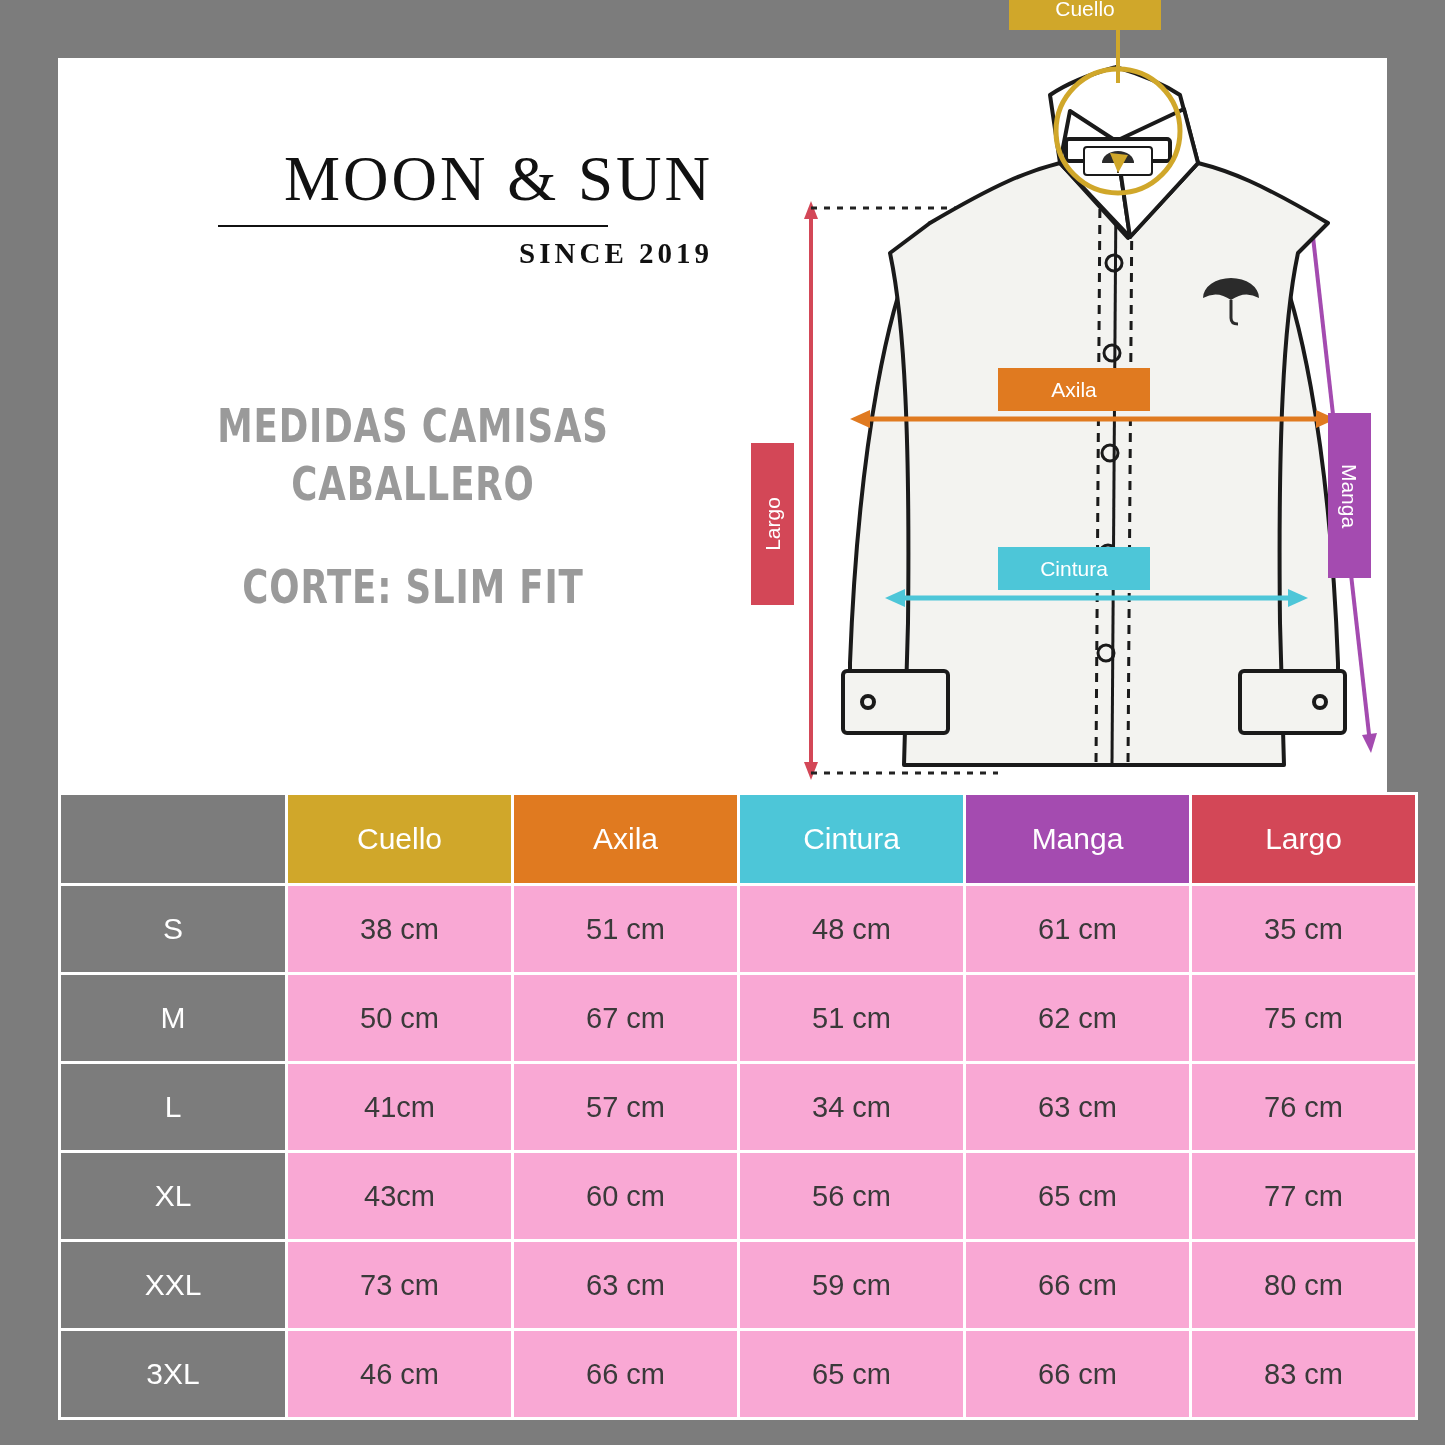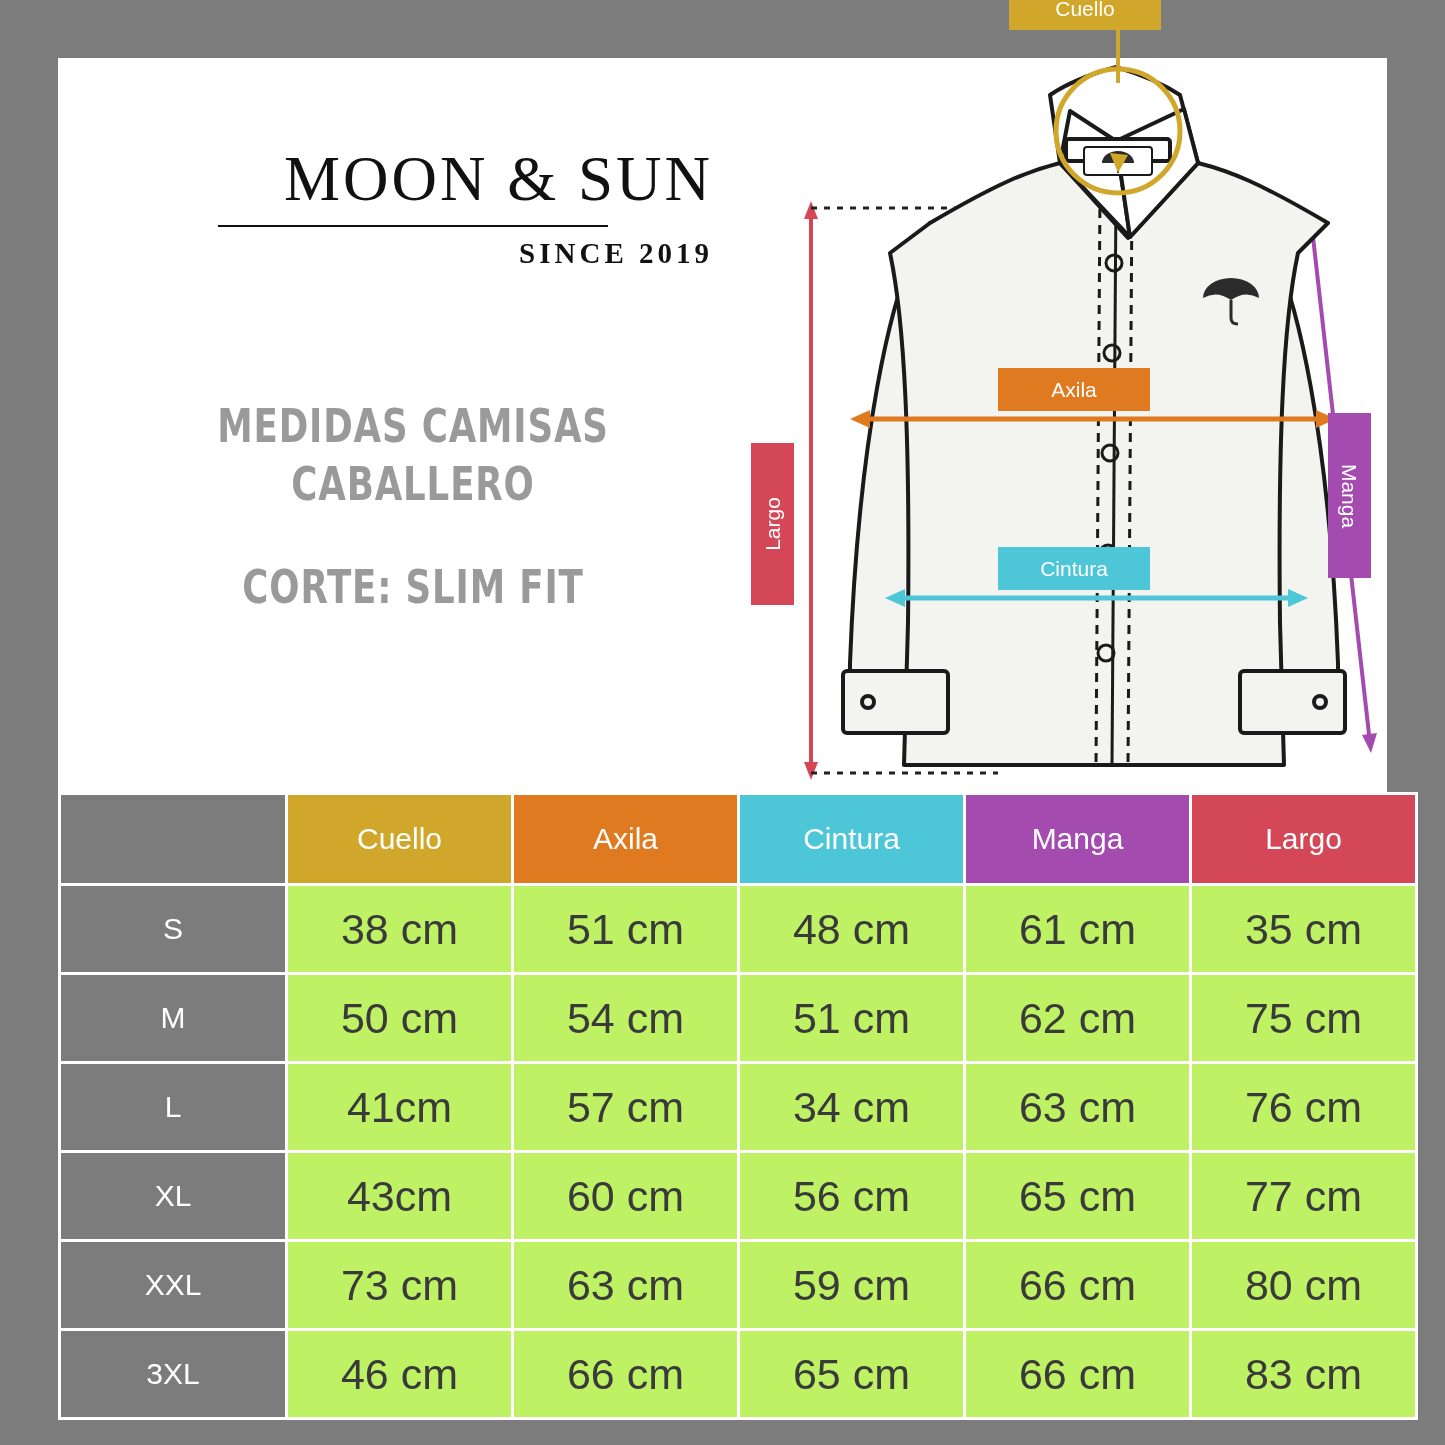--- a/index.html
+++ b/index.html
@@ -165,23 +165,23 @@
   }
   th.head-size { background: #7c7c7c; }
   th.head-cuello { background: #d0a72a; }
   th.head-axila { background: #e07a20; }
   th.head-cintura { background: #4dc6d8; }
   th.head-manga { background: #a44bb0; }
   th.head-largo { background: #d34757; }
 
   tbody td {
     height: 84px;
-    font-size: 43px;
+    font-size: 29px;
     color: #3a3a3a;
-    background: #bef264;
+    background: #f9a8d4;
   }
   tbody td.size-cell {
     background: #7c7c7c;
     color: #ffffff;
     font-size: 30px;
   }
 </style>
 </head>
 <body>
 
@@ -316,21 +316,21 @@
             <td class="size-cell">S</td>
             <td>38 cm</td>
             <td>51 cm</td>
             <td>48 cm</td>
             <td>61 cm</td>
             <td>35 cm</td>
           </tr>
           <tr>
             <td class="size-cell">M</td>
             <td>50 cm</td>
-            <td>54 cm</td>
+            <td>67 cm</td>
             <td>51 cm</td>
             <td>62 cm</td>
             <td>75 cm</td>
           </tr>
           <tr>
             <td class="size-cell">L</td>
             <td>41cm</td>
             <td>57 cm</td>
             <td>34 cm</td>
             <td>63 cm</td>

